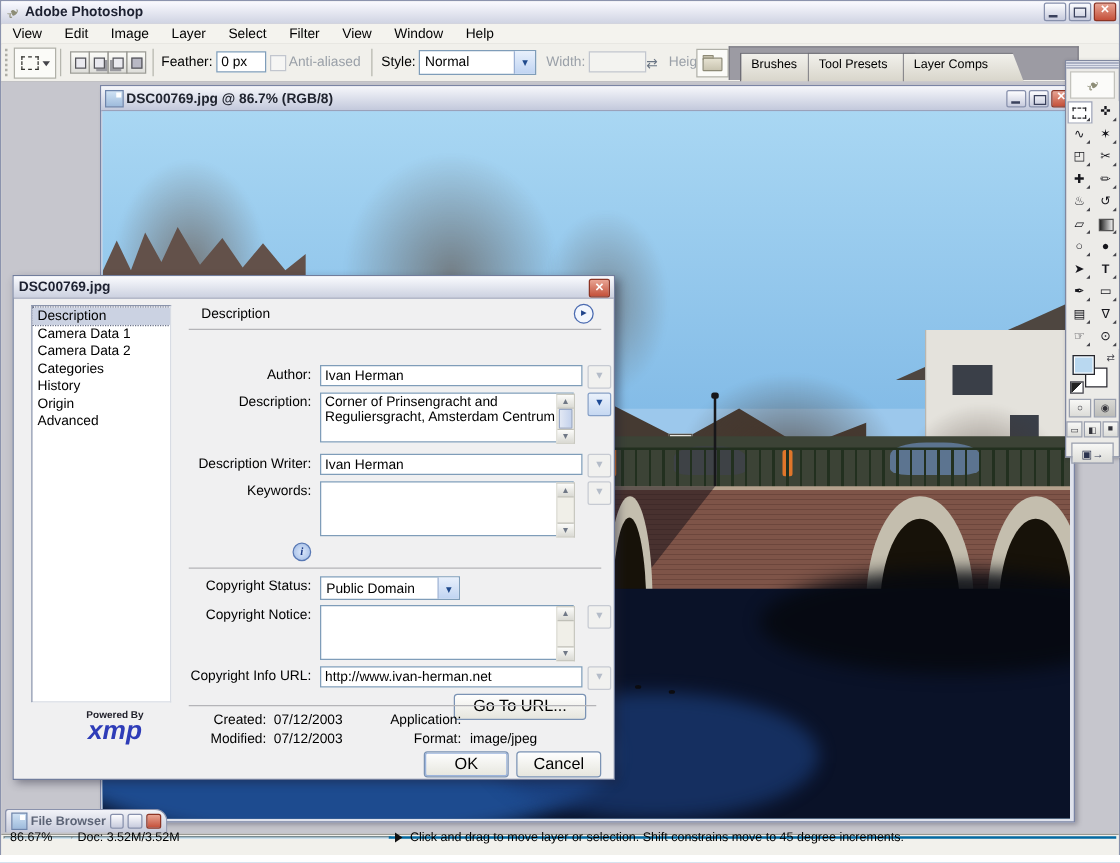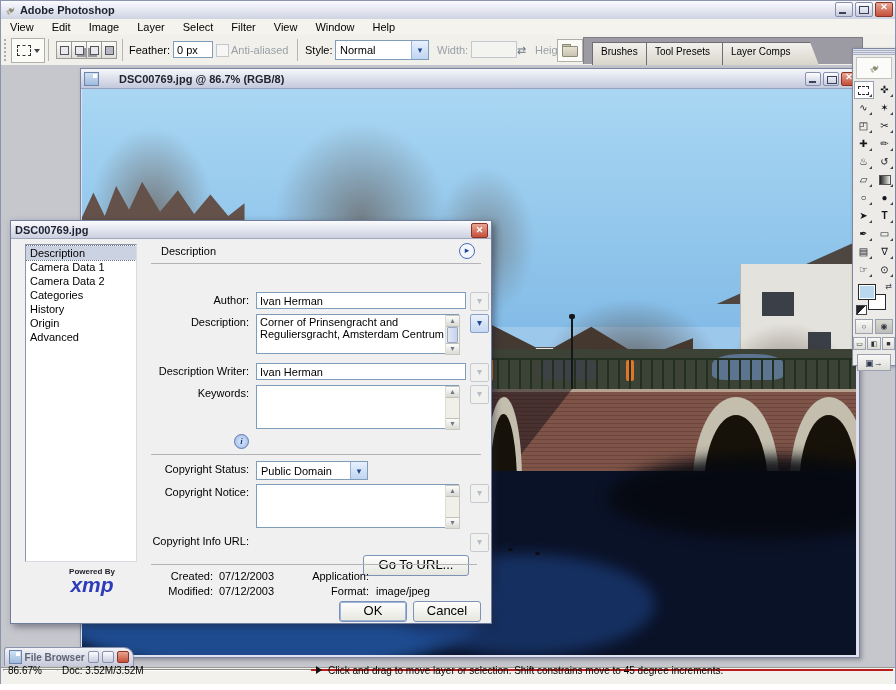--- a/index.html
+++ b/index.html
@@ -38,21 +38,21 @@
   .swap{position:absolute;top:9px;color:#6a7584;font-size:11px}
   .fbtoggle{position:absolute;left:550px;top:4px;width:24px;height:21px;border:1px solid #b0b0a8;background:#fbfbf8}
   .fbtoggle::after{content:"";position:absolute;left:4px;top:6px;width:14px;height:9px;background:linear-gradient(#e6e2d2,#c9c4b0);border:1px solid #8d8a76;border-radius:1px}
   .fbtoggle::before{content:"";position:absolute;left:4px;top:4px;width:7px;height:3px;background:#c9c4b0;border:1px solid #8d8a76;border-bottom:none;border-radius:1px 1px 0 0}
   .well{position:absolute;left:582px;top:2px;width:278px;height:26px;background:#9c9ba3;border:1px solid #7e7d85;border-bottom:none}
   .ptab{position:absolute;top:4px;height:21px;background:linear-gradient(#f2f1ec,#d6d3c8);border:1px solid #6e6d75;font-size:10px;padding:3px 14px 0 8px;clip-path:polygon(0 0,calc(100% - 10px) 0,100% 100%,0 100%)}
   
   .workspace{position:absolute;left:1px;right:1px;top:65px;bottom:22px;background:#c6c6cd}
   
   .docwin{position:absolute;left:80px;top:68px;width:778px;height:588px;border:1px solid #7a84a4;background:#dfe2ec;box-shadow:2px 2px 4px rgba(40,40,60,.35)}
-  .doctbar{position:absolute;left:0;right:0;top:0;height:19px;background:linear-gradient(#f6f7fb,#c3c9dc);border-bottom:1px solid #9aa1ba;display:flex;align-items:center;gap:20px;padding:0 3px}
+  .doctbar{position:absolute;left:0;right:0;top:0;height:19px;background:linear-gradient(#f6f7fb,#c3c9dc);border-bottom:1px solid #9aa1ba;display:flex;align-items:center;gap:2px;padding:0 3px}
   .doctbar .ttl{font-weight:bold;font-size:11px;color:#20242f;white-space:nowrap}
   .docicon{width:13px;height:12px;background:linear-gradient(#cfe2f4,#9ebbdc);border:1px solid #6d85ac;position:relative}
   .docicon::after{content:"";position:absolute;right:1px;top:1px;width:4px;height:4px;background:#fff}
   
   .photo{position:absolute;left:1px;top:20px;width:774px;height:566px;overflow:hidden;background:#9cc8ec}
   .sky{position:absolute;left:0;top:0;width:100%;height:42%;background:linear-gradient(#a9d7f3,#84bce7)}
   .tree{position:absolute;filter:blur(1.5px)}
   .bll{position:absolute;left:0;top:16%;width:21%;height:19%;background:#63514a;clip-path:polygon(0 35%,7% 12%,14% 34%,21% 6%,29% 28%,37% 2%,48% 30%,59% 10%,69% 32%,79% 14%,90% 34%,100% 22%,100% 100%,0 100%)}
   .roofsmid{position:absolute;left:18%;top:35%;width:34%;height:21%;background:linear-gradient(#57493f,#6b584a);clip-path:polygon(0 30%,12% 5%,25% 32%,40% 0,58% 30%,74% 8%,88% 34%,100% 18%,100% 100%,0 100%)}
   .houses{position:absolute;left:46%;top:41%;width:33%;height:25%;background:linear-gradient(#453a32 0 45%,#7c5a48 45% 100%);clip-path:polygon(0 25%,18% 0,42% 22%,60% 4%,80% 26%,100% 12%,100% 100%,0 100%)}
@@ -126,21 +126,21 @@
   .xmppb{font-size:8px;font-weight:bold;color:#22222c;letter-spacing:0}
   .xmptxt{font-size:21px;font-weight:bold;font-style:italic;color:#2e3cb8;line-height:18px;font-family:"Liberation Sans",sans-serif}
   .fftl{position:absolute;text-align:right;white-space:nowrap}
   .ffv{position:absolute;white-space:nowrap}
   
   .fbbar{position:absolute;left:4px;top:647px;width:120px;height:18px;background:linear-gradient(#f2f3f8,#c6cada);border:1px solid #8a92ac;border-bottom:none;border-radius:3px 10px 0 0;display:flex;align-items:center;gap:3px;padding:0 4px}
   .fbbar .ttl{font-weight:bold;font-size:10px;color:#5c6476;flex:1;white-space:nowrap}
   .fbb{width:12px;height:10px;border:1px solid #8790ac;border-radius:2px;background:linear-gradient(#fdfdff,#c7cbdd)}
   .fbb.close{background:linear-gradient(#e8a493,#c4503a);border-color:#8c3424}
   .statusbar{position:absolute;left:1px;right:1px;bottom:6px;height:16px;background:#f2f1ec;border-top:1px solid #9a9a94;font-size:10px}
-  .sseg{position:absolute;top:1px;bottom:18px;border:1px solid;border-color:#8a8a84 #fff #fff #8a8a84;background:#b91c1c;display:flex;align-items:center;padding:0 4px;white-space:nowrap}
+  .sseg{position:absolute;top:1px;bottom:18px;border:1px solid;border-color:#8a8a84 #fff #fff #8a8a84;background:#0369a1;display:flex;align-items:center;padding:0 4px;white-space:nowrap}
   .htri{width:0;height:0;border-top:4px solid transparent;border-bottom:4px solid transparent;border-left:6px solid #111;margin-right:6px}
   .botstrip{position:absolute;left:0;right:0;bottom:0;height:6px;background:#fff}
 </style>
 </head>
 <body>
 
 <div class="screen">
   <div class="appframe"></div>
 
   <div class="tbar">
@@ -438,20 +438,21 @@
       </span>
     </div>
     <div class="drow" style="top:263px;height:46px">
       <span class="flabel">Copyright Notice:</span>
       <textarea class="ta" style="top: 0px; height: 40px;"></textarea>
       <span class="vscroll" style="left:434px;top:1px;height:42px"></span>
       <span class="ddb dis"></span>
     </div>
     <div class="drow" style="top:312px">
       <span class="flabel">Copyright Info URL:</span>
+      <input class="txt" value="http://www.ivan-herman.net" style="">
       <span class="ddb dis"></span>
     </div>
     <span class="btn" style="left:352px;top:334px;width:104px">Go To URL...</span>
 
     <div class="hr" style="left:140px;right:14px;top:343px"></div>
     <div class="xmplogo">
       <div class="xmppb">Powered By</div>
       <div class="xmptxt">xmp</div>
     </div>
     <span class="fftl" style="left:130px;top:349px;width:72px">Created:</span>

